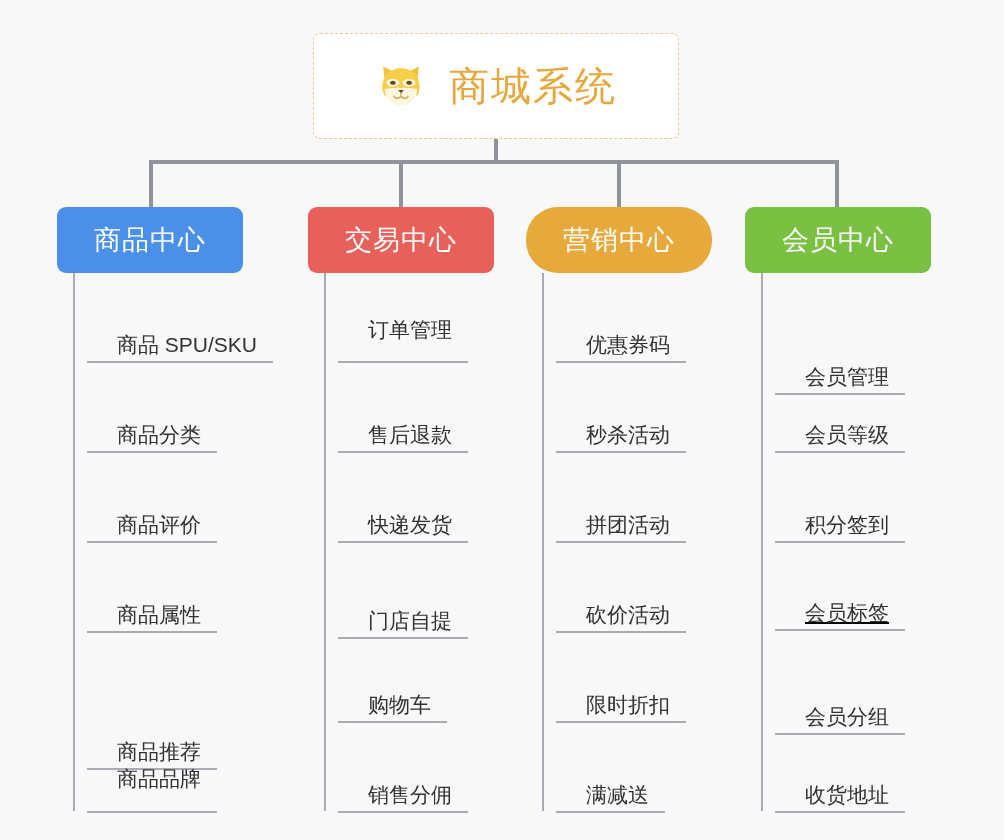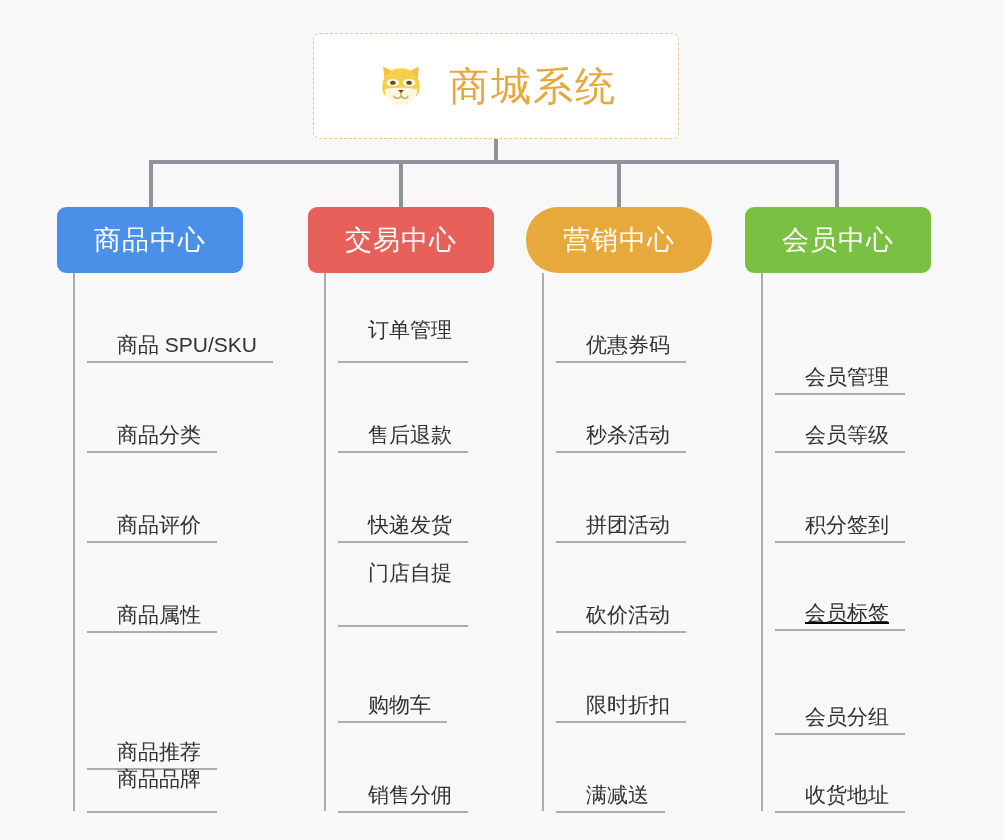--- a/index.html
+++ b/index.html
@@ -183,21 +183,21 @@
           <div class="leaf-rule"></div>
         </div>
         <div class="leaf-item" style="top: 90px;">
           <div class="leaf-label">售后退款</div>
           <div class="leaf-rule"></div>
         </div>
         <div class="leaf-item" style="top: 180px;">
           <div class="leaf-label">快递发货</div>
           <div class="leaf-rule"></div>
         </div>
-        <div class="leaf-item" style="top: 264px; gap: 36px;">
+        <div class="leaf-item" style="top: 276px;">
           <div class="leaf-label">门店自提</div>
           <div class="leaf-rule"></div>
         </div>
         <div class="leaf-item" style="top: 360px;">
           <div class="leaf-label">购物车</div>
           <div class="leaf-rule"></div>
         </div>
         <div class="leaf-item" style="top: 450px;">
           <div class="leaf-label">销售分佣</div>
           <div class="leaf-rule"></div>

